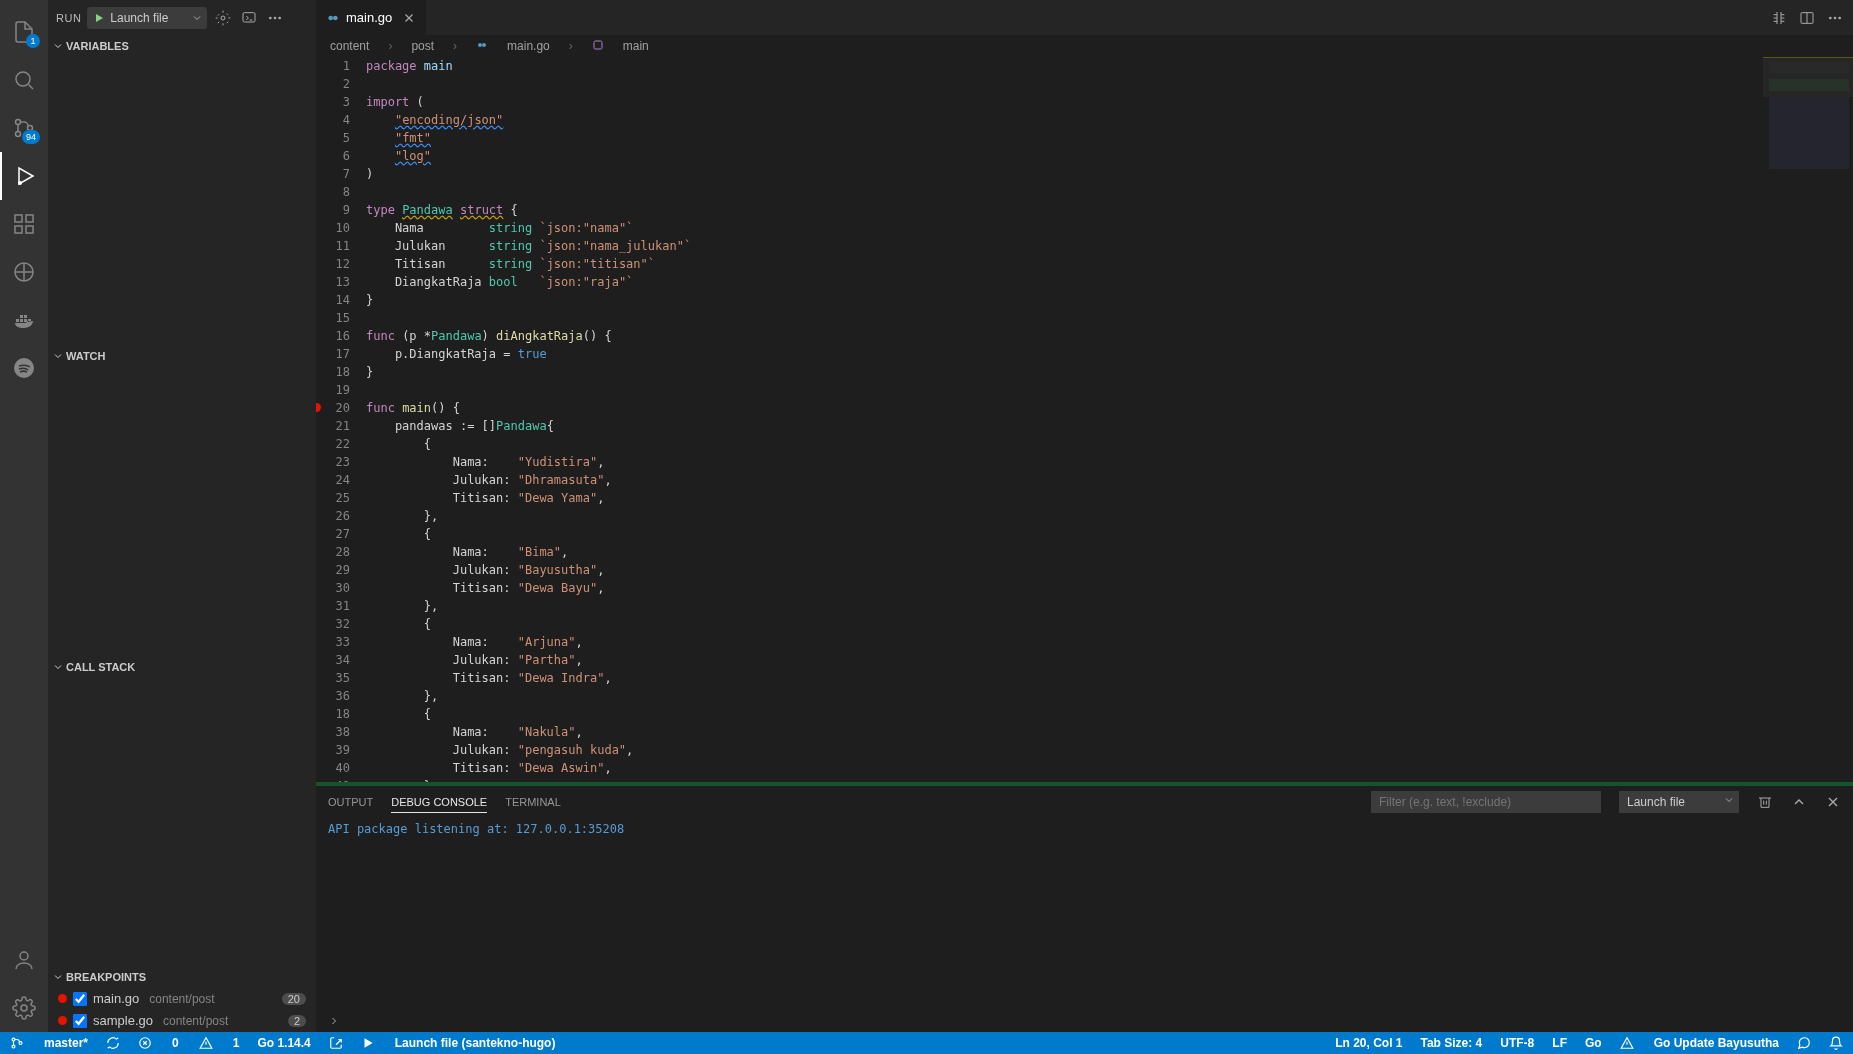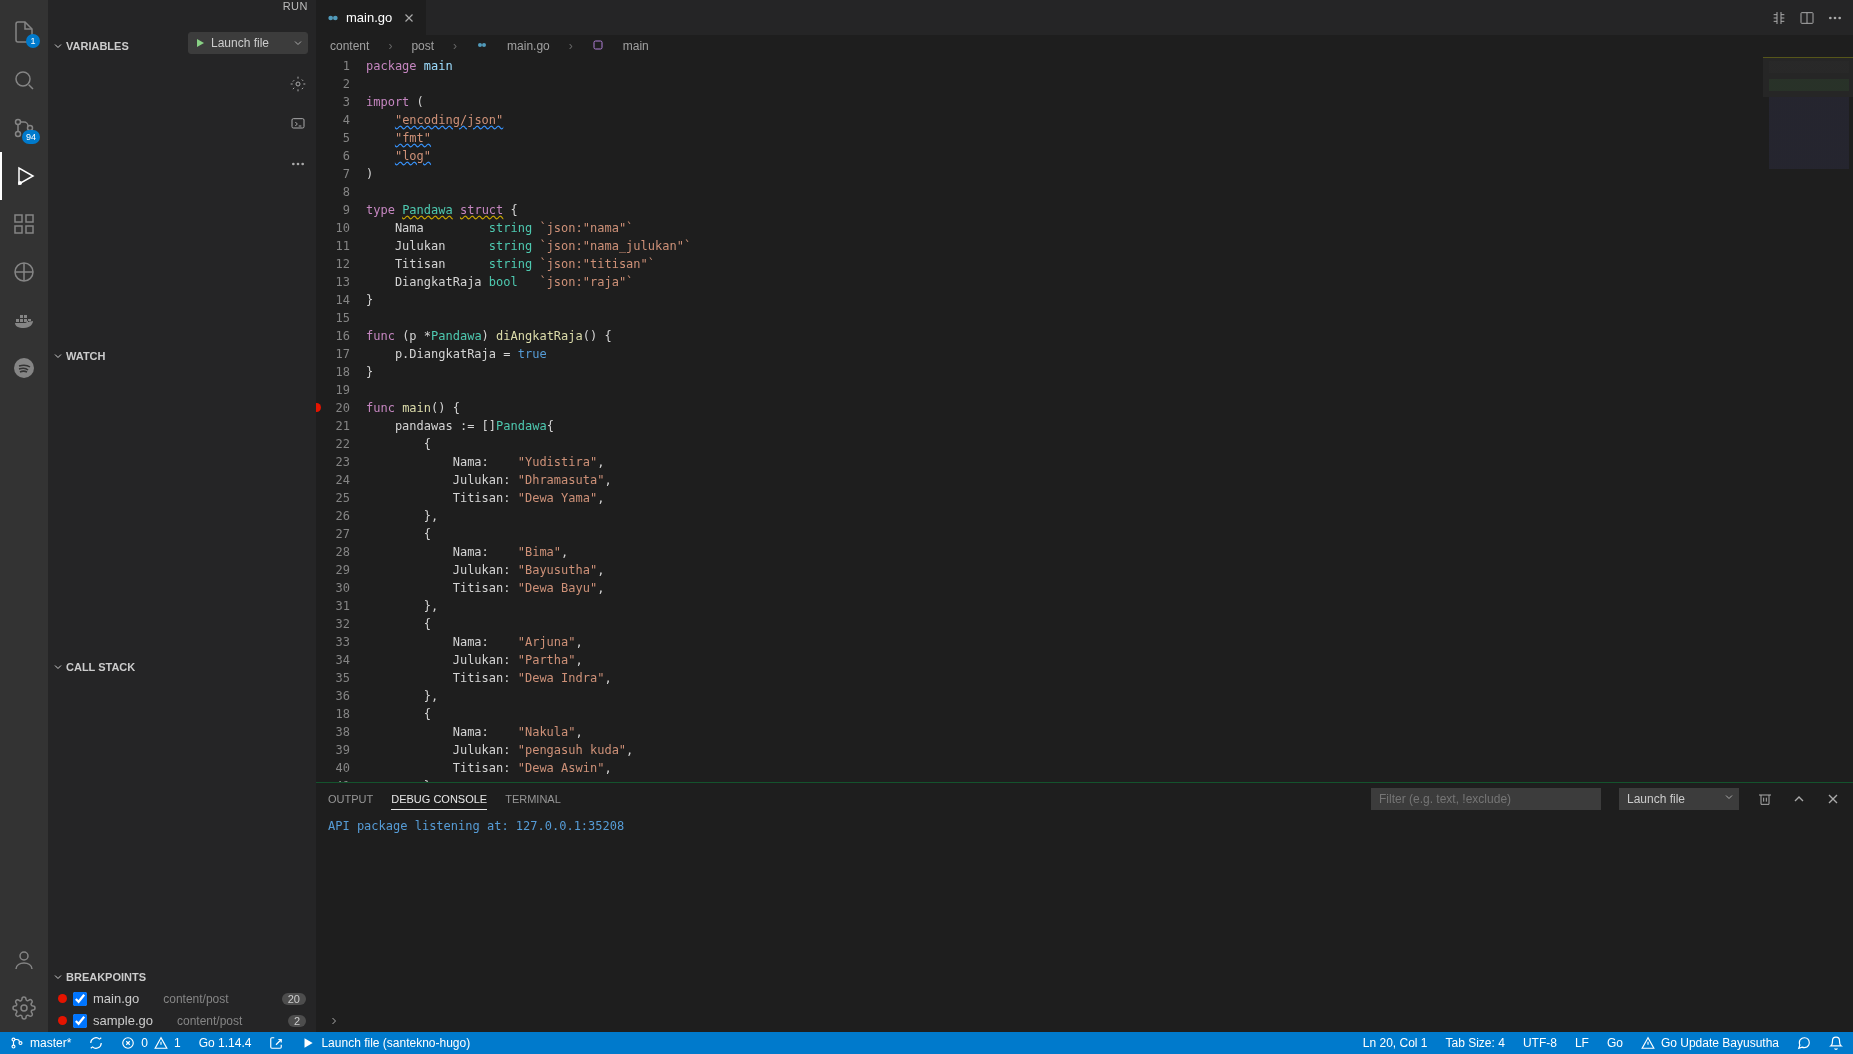--- a/index.html
+++ b/index.html
@@ -4,38 +4,38 @@
 <style>
 * { margin: 0; padding: 0; box-sizing: border-box; }
 body { font-family: -apple-system, "Segoe UI", sans-serif; background: #1e1e1e; color: #cccccc; font-size: 13px; overflow: hidden; height: 100vh; display: flex; flex-direction: column; }
 .main-layout { display: flex; flex: 1; min-height: 0; }
 .activity-bar { width: 48px; background: #333333; display: flex; flex-direction: column; align-items: center; padding-top: 8px; }
 .activity-bar .icon { width: 48px; height: 48px; display: flex; align-items: center; justify-content: center; color: #858585; cursor: pointer; position: relative; }
 .activity-bar .icon.active { color: #ffffff; border-left: 2px solid #ffffff; }
 .activity-bar .badge { position: absolute; bottom: 8px; right: 8px; background: #007acc; color: #fff; border-radius: 8px; font-size: 9px; padding: 0 4px; min-width: 14px; text-align: center; line-height: 14px; }
 .activity-bar .spacer { flex: 1; }
 .sidebar { width: 268px; background: #252526; display: flex; flex-direction: column; }
-.sidebar-header { display: flex; align-items: flex-end; height: 35px; padding: 0 8px; gap: 20px; flex-direction: column; }
+.sidebar-header { display: flex; align-items: center; height: 35px; padding: 0 8px; gap: 6px; }
 .sidebar-header .title { font-size: 11px; letter-spacing: 0.5px; color: #bbb; }
 .sidebar-header select { background: #3c3c3c; border: 1px solid #3c3c3c; color: #ccc; height: 22px; padding: 0 20px 0 8px; font-size: 12px; border-radius: 3px; appearance: none; min-width: 120px; }
 .sidebar-header .dropdown-wrap { position: relative; display: flex; align-items: center; }
 .sidebar-header .dropdown-wrap .run-icon { position: absolute; left: 6px; color: #89d185; pointer-events: none; }
 .sidebar-header .dropdown-wrap select { padding-left: 22px; }
 .sidebar-header .chev { position: absolute; right: 4px; pointer-events: none; color: #aaa; }
 .sidebar-header .hicon { color: #aaa; cursor: pointer; padding: 2px; }
 .section-header { height: 22px; display: flex; align-items: center; padding: 0 4px; font-size: 11px; font-weight: 700; color: #ccc; cursor: pointer; gap: 2px; }
 .section-body { flex: 1; min-height: 40px; }
 .variables { height: 310px; }
 .watch { height: 180px; }
 .callstack { height: 230px; }
 .breakpoints { flex: 0 0 auto; }
 .bp-row { display: flex; align-items: center; height: 22px; padding: 0 10px; gap: 6px; font-size: 13px; }
 .bp-row .dot { width: 9px; height: 9px; background: #e51400; border-radius: 50%; }
 .bp-row .check { width: 14px; height: 14px; }
-.bp-row .path { color: #858585; font-size: 12px; margin-left: 18px; }
+.bp-row .path { color: #858585; font-size: 12px; margin-left: 4px; }
 .bp-row .lineno { margin-left: auto; background: #4d4d4d; color: #ccc; border-radius: 8px; font-size: 11px; padding: 0 6px; }
 .editor-area { flex: 1; display: flex; flex-direction: column; background: #1e1e1e; min-width: 0; }
 .tabs { display: flex; height: 35px; background: #252526; align-items: stretch; }
 .tab { display: flex; align-items: center; padding: 0 10px; gap: 6px; background: #1e1e1e; color: #ffffff; font-size: 13px; border-right: 1px solid #252526; cursor: pointer; }
 .tab .go-icon { color: #519aba; font-size: 10px; }
 .tab .close { color: #aaa; margin-left: 4px; }
 .tabs .tab-actions { margin-left: auto; display: flex; align-items: center; gap: 12px; padding: 0 10px; color: #aaa; }
 .breadcrumb { height: 22px; display: flex; align-items: center; padding: 0 14px; font-size: 12px; color: #a0a0a0; gap: 19px; }
 .breadcrumb .sep { color: #666; }
 .editor-body { flex: 1; display: flex; position: relative; min-height: 0; font-family: Menlo, Consolas, monospace; font-size: 12px; line-height: 18px; overflow: hidden; }
@@ -47,34 +47,34 @@
 .minimap-inner { position: absolute; top: 4px; right: 4px; width: 80px; height: 120px; background: linear-gradient(#2a2a2a 0 10%, transparent 10% 15%, #2a3a2a 15% 25%, transparent 25% 30%, #2a2a3a 30% 90%, transparent 90%); opacity: 0.6; }
 .minimap-highlight { position: absolute; top: 0; right: 0; width: 90px; height: 40px; background: rgba(255,255,255,0.04); border-top: 1px solid rgba(200,200,0,0.3); }
 .k-keyword { color: #c586c0; }
 .k-ident { color: #9cdcfe; }
 .k-type { color: #4ec9b0; }
 .k-string { color: #ce9178; }
 .k-func { color: #dcdcaa; }
 .k-bool { color: #569cd6; }
 .k-underline { text-decoration: underline wavy #3794ff; }
 .k-underline-warn { text-decoration: underline wavy #cca700; }
-.panel { height: 250px; background: #1e1e1e; border-top: 1px solid #14532d; display: flex; flex-direction: column; }
+.panel { height: 250px; background: #1e1e1e; border-top: 4px solid #14532d; display: flex; flex-direction: column; }
 .panel-tabs { display: flex; align-items: center; height: 32px; padding: 0 12px; gap: 18px; font-size: 11px; color: #969696; }
 .panel-tabs .ptab { cursor: pointer; padding: 4px 0; }
 .panel-tabs .ptab.active { color: #e7e7e7; border-bottom: 1px solid #e7e7e7; }
 .panel-tabs .spacer { flex: 1; }
 .panel-tabs input { background: #3c3c3c; border: none; color: #ccc; height: 22px; padding: 0 8px; font-size: 12px; width: 230px; }
 .panel-tabs .launch-select { background: #3c3c3c; border: none; color: #ccc; height: 22px; padding: 0 20px 0 8px; font-size: 12px; width: 120px; appearance: none; }
 .panel-tabs .pselect-wrap { position: relative; }
 .panel-tabs .pselect-wrap .chev { position: absolute; right: 4px; top: 3px; pointer-events: none; color: #aaa; }
 .panel-tabs .picon { color: #aaa; cursor: pointer; }
 .panel-body { flex: 1; padding: 4px 12px; font-family: Menlo, Consolas, monospace; font-size: 12px; color: #569cd6; }
 .repl-row { display: flex; align-items: center; height: 22px; padding: 0 12px; color: #aaa; }
 .status-bar { height: 22px; background: #007acc; color: #fff; display: flex; align-items: center; font-size: 12px; padding: 0 6px; gap: 10px; }
-.status-bar .sgroup { display: flex; align-items: center; gap: 6px; cursor: pointer; padding: 0 4px; height: 100%; }
+.status-bar .sgroup { display: flex; align-items: center; gap: 20px; cursor: pointer; padding: 0 4px; height: 100%; font-weight: bold; }
 .status-bar .spacer { flex: 1; }
 svg { display: block; }
 </style>
 </head>
 <body>
 
 <div class="main-layout">
   <div class="activity-bar">
     <div class="icon">
       <svg width="24" height="24" viewBox="0 0 24 24" fill="none" stroke="currentColor" stroke-width="1.5">

